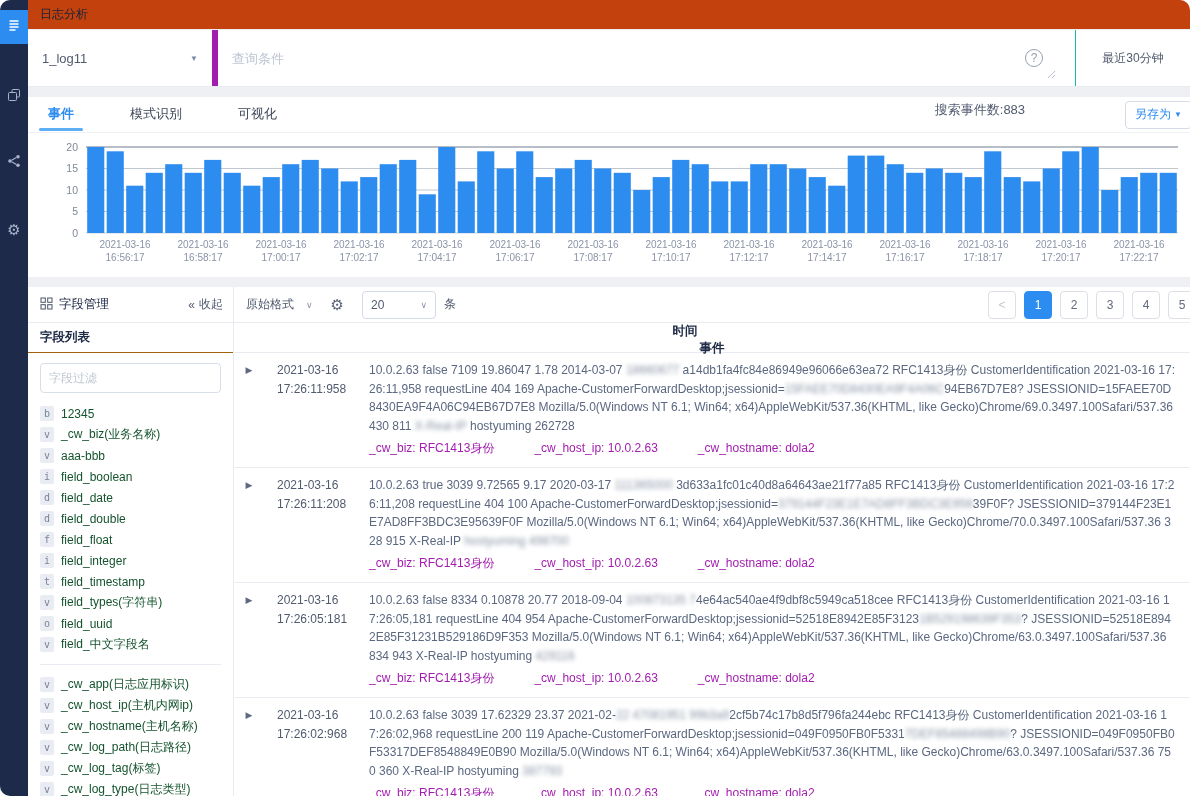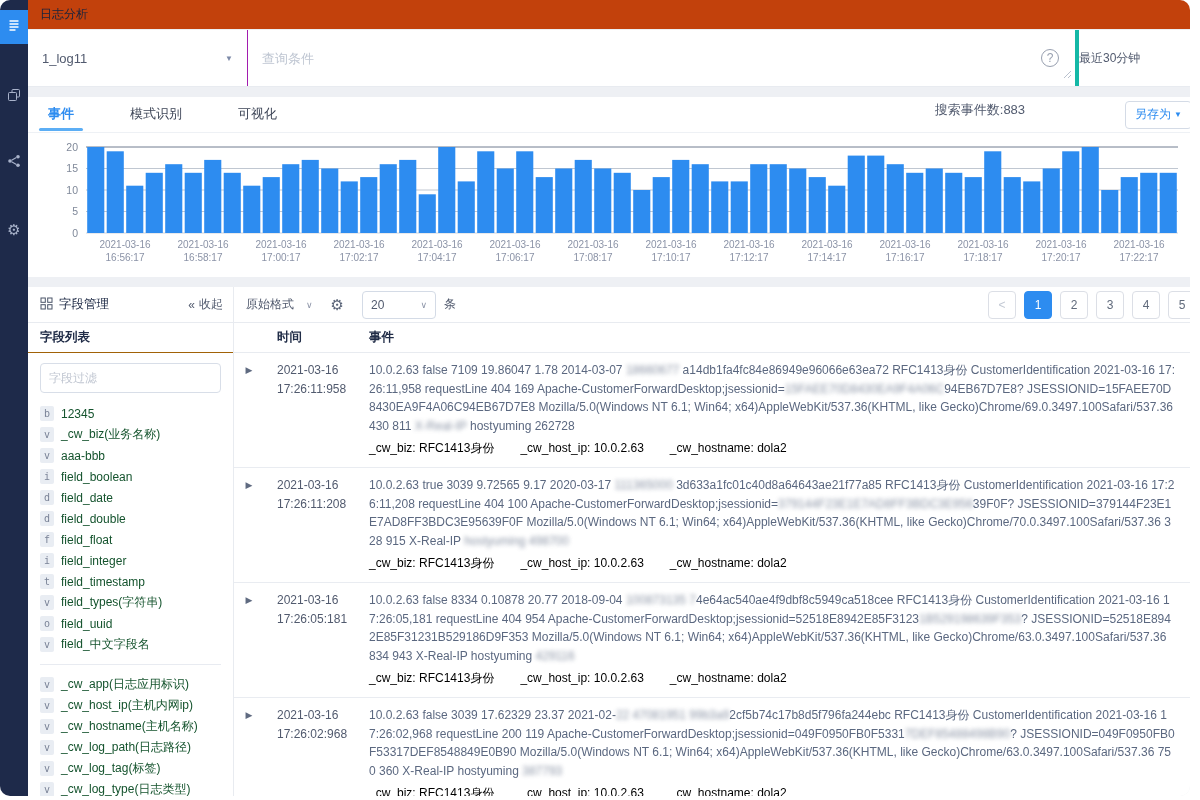--- a/index.html
+++ b/index.html
@@ -12,32 +12,32 @@
   .nav-item{width:28px;height:34px;display:flex;align-items:center;justify-content:center;cursor:pointer;}
   .nav-item.active{background:#2d8cf0;margin-top:10px;}
   .nav-item.n2{margin-top:36px;}
   .nav-item.n3,.nav-item.n4{margin-top:32px;}
   .nav-gear{font-size:15px;color:#a9b3cb;line-height:1;}
   
   .main{position:absolute;left:28px;top:0;right:0;bottom:0;}
   .titlebar{height:30px;background:#c2410c;border-bottom:1px solid #eceff3;display:flex;align-items:center;
     padding-left:12px;font-size:12px;color:#17233d;}
   .search-card{height:57px;background:#fff;border-bottom:1px solid #e8ebf0;display:flex;}
-  .index-select{width:220px;border-right:1px solid #a21caf;display:flex;align-items:center;
+  .index-select{width:190px;border-right:6px solid #a21caf;display:flex;align-items:center;
     padding:0 14px;font-size:13px;color:#515a6e;cursor:pointer;}
   .index-select .caret{margin-left:auto;font-size:8px;color:#7d8aa8;}
   .query-box{flex:1;position:relative;display:flex;align-items:center;}
   .query-input{flex:1;border:none;outline:none;font-size:13px;color:#515a6e;padding:0 0 0 14px;
     font-family:inherit;background:transparent;}
   .query-input::placeholder{color:#bfc6d2;}
   .help-circle{width:18px;height:18px;border:1px solid #98a0b0;border-radius:50%;color:#98a0b0;
     font-size:12px;display:flex;align-items:center;justify-content:center;margin-right:16px;cursor:pointer;}
   .resize-handle{position:absolute;right:3px;bottom:3px;}
-  .time-range{width:115px;border-left:4px solid #14b8a6;display:flex;align-items:center;
-    font-size:12px;color:#515a6e;cursor:pointer;}
+  .time-range{width:115px;border-left:1px solid #14b8a6;display:flex;align-items:center;justify-content:center;
+    font-size:12px;color:#515a6e;cursor:pointer;margin-left:16px;}
   .gap{height:10px;}
   
   .content-card{background:#fff;}
   .tab-row{height:36px;display:flex;align-items:center;padding:0 14px 0 20px;border-bottom:1px solid #eef1f5;}
   .tab{margin-right:56px;font-size:13px;color:#3c4456;position:relative;height:36px;line-height:33px;cursor:pointer;}
   .tab.active{color:#2d8cf0;font-weight:bold;}
   .tab.active::after{content:"";position:absolute;left:50%;transform:translateX(-50%);bottom:2px;
     width:44px;height:3px;border-radius:2px;background:#5caef5;}
   .tab-row-right{margin-left:auto;display:flex;align-items:flex-start;}
   .result-count{font-size:13px;color:#515a6e;margin-right:100px;}
@@ -74,30 +74,30 @@
   .field-list{padding:2px 12px 0;}
   .field-item{display:flex;align-items:center;height:21px;cursor:pointer;}
   .badge{width:14px;height:15px;background:#e9edf3;color:#7a8397;font-size:10px;display:flex;flex:none;
     align-items:center;justify-content:center;border-radius:2px;margin-right:7px;
     font-family:"DejaVu Sans Mono",monospace;}
   .field-label{font-size:12px;color:#14532d;white-space:nowrap;text-align:right;}
   .group-sep{border-top:1px solid #e8ebf1;margin:9px 0 9px;}
   
   .table-panel{flex:1;min-width:0;}
   .table-header{height:30px;border-bottom:1px solid #e8ebf0;display:flex;align-items:center;
-    font-size:12.5px;color:#202c47;font-weight:bold;}
+    font-size:12.5px;color:#202c47;font-weight:bold;flex-direction:column;}
   .th-expand{width:30px;flex:none;}
   .th-time{width:105px;flex:none;padding-left:13px;}
   .th-event{flex:1;}
   .row{display:flex;border-bottom:1px solid #e9ecf1;padding:8px 0 9px;}
   .col-expand{width:30px;flex:none;text-align:center;color:#5f6a80;font-size:9px;padding-top:4px;cursor:pointer;}
   .col-time{width:105px;flex:none;padding-left:13px;font-size:12px;color:#515a6e;line-height:1.55;}
   .col-event{flex:1;padding-right:14px;font-size:12px;color:#5b6880;line-height:1.55;word-break:break-all;}
   .seg.blur{filter:blur(2px);opacity:.7;}
-  .tags{display:flex;gap:26px;margin-top:4px;color:#000000;flex-wrap:wrap;}
+  .tags{display:flex;gap:40px;margin-top:4px;color:#a21caf;flex-wrap:wrap;}
   svg text{font-family:"Liberation Sans","DejaVu Sans",sans-serif;}
 </style>
 </head>
 <body>
 
 <div class="window">
 
   <div class="sidebar">
     <div class="nav-item active">
       <span>

